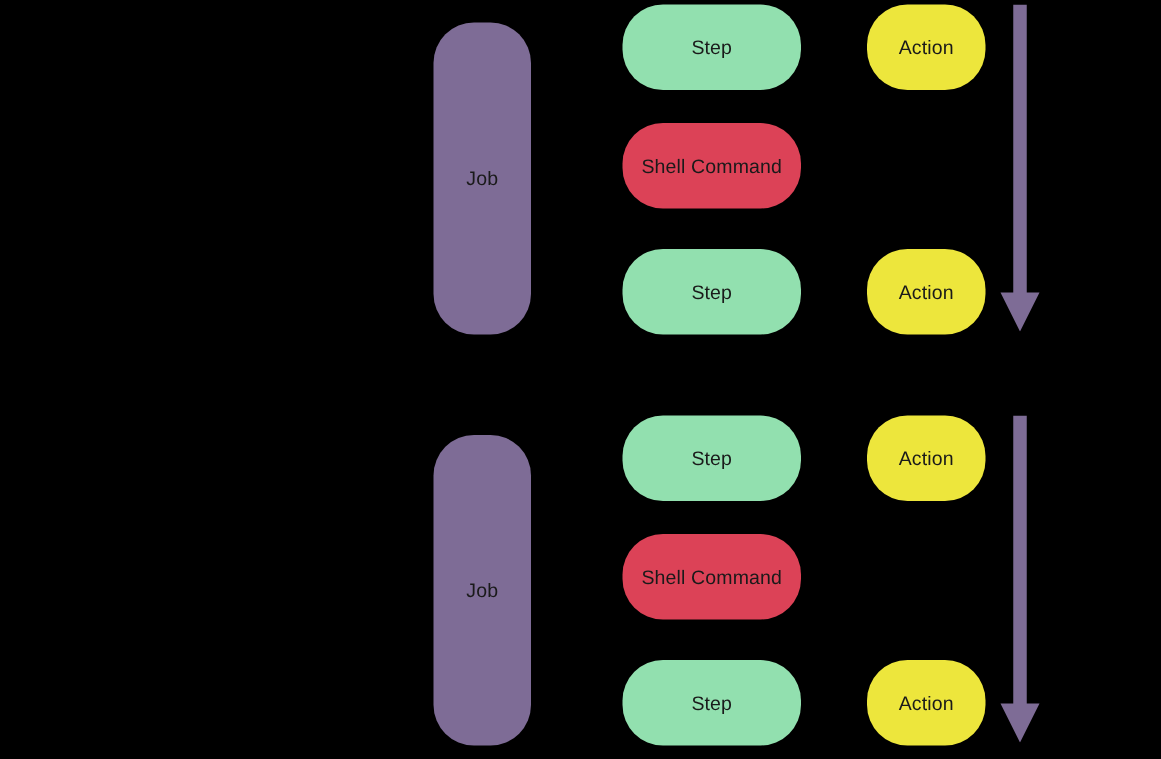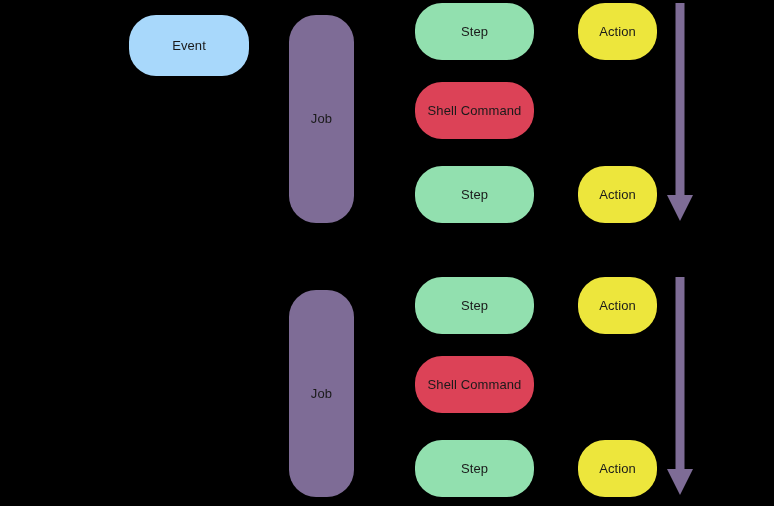--- a/index.html
+++ b/index.html
@@ -38,23 +38,20 @@
   }
   .arrow svg {
     display: block;
   }
 </style>
 </head>
 <body>
 
 <div id="canvas">
 
-  <div class="node" style="left: 129px; top: 15px; width: 120px; height: 61px; background: rgb(168, 216, 251); color: rgb(26, 26, 26);">
-    <span class="node-label">Event</span>
-  </div>
 
   <div class="node" style="left: 289px; top: 15px; width: 65px; height: 208px; background: rgb(126, 108, 150); color: rgb(26, 26, 26);">
     <span class="node-label">Job</span>
   </div>
 
   <div class="node" style="left: 415px; top: 3px; width: 119px; height: 57px; background: rgb(146, 224, 175); color: rgb(26, 26, 26);">
     <span class="node-label">Step</span>
   </div>
 
   <div class="node" style="left: 578px; top: 3px; width: 79px; height: 57px; background: rgb(237, 230, 60); color: rgb(26, 26, 26);">

